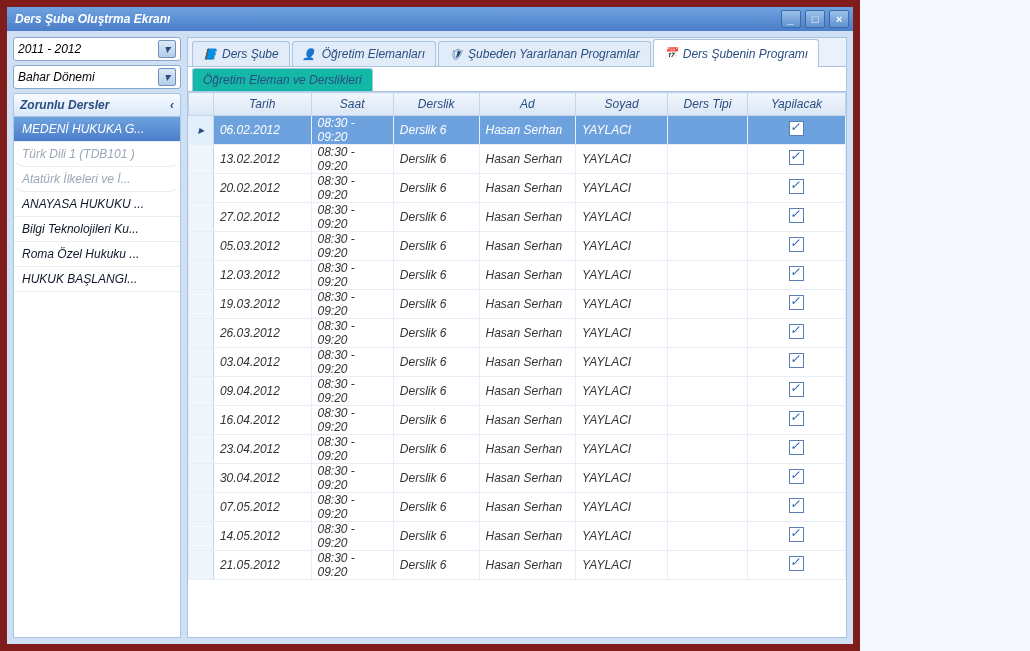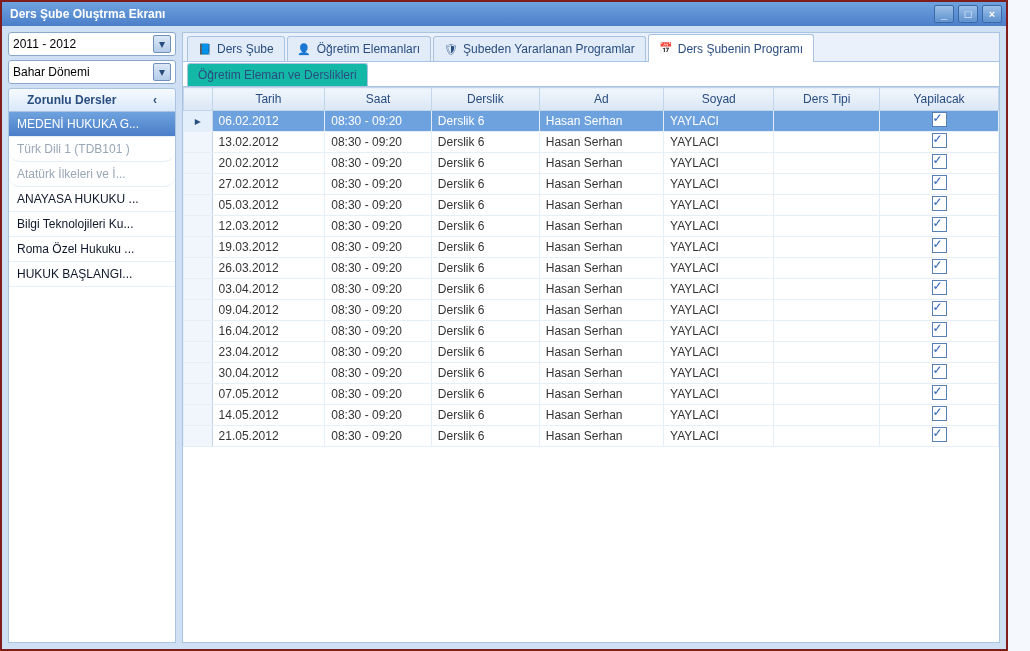--- a/index.html
+++ b/index.html
@@ -1,26 +1,26 @@
 <!DOCTYPE html>
 <html><head>
 <meta charset="utf-8">
 <style>
   html,body{margin:0;padding:0;font-family:Tahoma,Arial,sans-serif;font-size:12px;background:#f5f8fc;}
-  .window{width:1008px;height:651px;border:2px solid #7f1d1d;box-sizing:border-box;background:#cfe0f4;display:flex;flex-direction:column;}
+  .window{width:860px;height:651px;border:7px solid #7f1d1d;box-sizing:border-box;background:#cfe0f4;display:flex;flex-direction:column;font-style:italic;}
   .titlebar{height:24px;background:linear-gradient(#6ea2de,#4b7ec9);color:#fff;font-weight:bold;display:flex;align-items:center;padding:0 4px;font-size:12px;}
   .titlebar .title{flex:1;padding-left:4px;}
   .winbtns{display:flex;gap:4px;}
   .winbtn{width:18px;height:16px;background:linear-gradient(#9cc0e8,#5f92cf);border:1px solid #3b6aa8;border-radius:2px;display:flex;align-items:center;justify-content:center;color:#fff;font-size:11px;cursor:pointer;}
   .body{flex:1;display:flex;padding:6px;gap:6px;min-height:0;}
   .leftpanel{width:168px;display:flex;flex-direction:column;gap:4px;}
   .combo{height:22px;background:#fff;border:1px solid #8aa8cd;border-radius:3px;display:flex;align-items:center;padding:0 4px;position:relative;}
   .combo span{flex:1;}
   .combo .dd{width:16px;height:16px;background:linear-gradient(#dce8f6,#b4cdea);border:1px solid #6f90bd;border-radius:2px;display:flex;align-items:center;justify-content:center;color:#2a4d80;}
-  .panelhead{height:22px;background:linear-gradient(#f7fbff,#d9e8f9);border:1px solid #a9c3e3;border-radius:3px 3px 0 0;display:flex;align-items:center;padding:0 18px;font-weight:bold;color:#2a4d80;}
+  .panelhead{height:22px;background:linear-gradient(#f7fbff,#d9e8f9);border:1px solid #a9c3e3;border-radius:3px 3px 0 0;display:flex;align-items:center;padding:0 6px;font-weight:bold;color:#2a4d80;}
   .panelhead .chev{margin-left:auto;color:#2a4d80;}
   .sidelist{border:1px solid #a9c3e3;border-top:none;background:#fff;flex:1;overflow:auto;}
   .sideitem{height:24px;display:flex;align-items:center;padding:0 8px;border-bottom:1px solid #e6eef8;color:#0f172a;cursor:pointer;white-space:nowrap;overflow:hidden;text-overflow:ellipsis;}
   .sideitem.sel{background:linear-gradient(#6ea2de,#4b7ec9);color:#fff;}
   .sideitem.dim{color:#9aa7b7;border-radius:11px;}
   .rightpanel{flex:1;display:flex;flex-direction:column;border:1px solid #a9c3e3;background:#fff;min-width:0;}
   .tabstrip{display:flex;height:28px;background:#eaf1fa;border-bottom:1px solid #a9c3e3;padding-left:4px;align-items:flex-end;gap:2px;}
   .tab{height:24px;padding:0 10px;display:flex;align-items:center;gap:5px;border:1px solid #a9c3e3;border-bottom:none;background:#e1ecf8;border-radius:3px 3px 0 0;color:#2a4d80;cursor:pointer;}
   .tab.active{background:#fff;height:27px;position:relative;top:1px;}
   .tabicon{width:14px;height:14px;display:inline-flex;align-items:center;justify-content:center;font-size:11px;}

